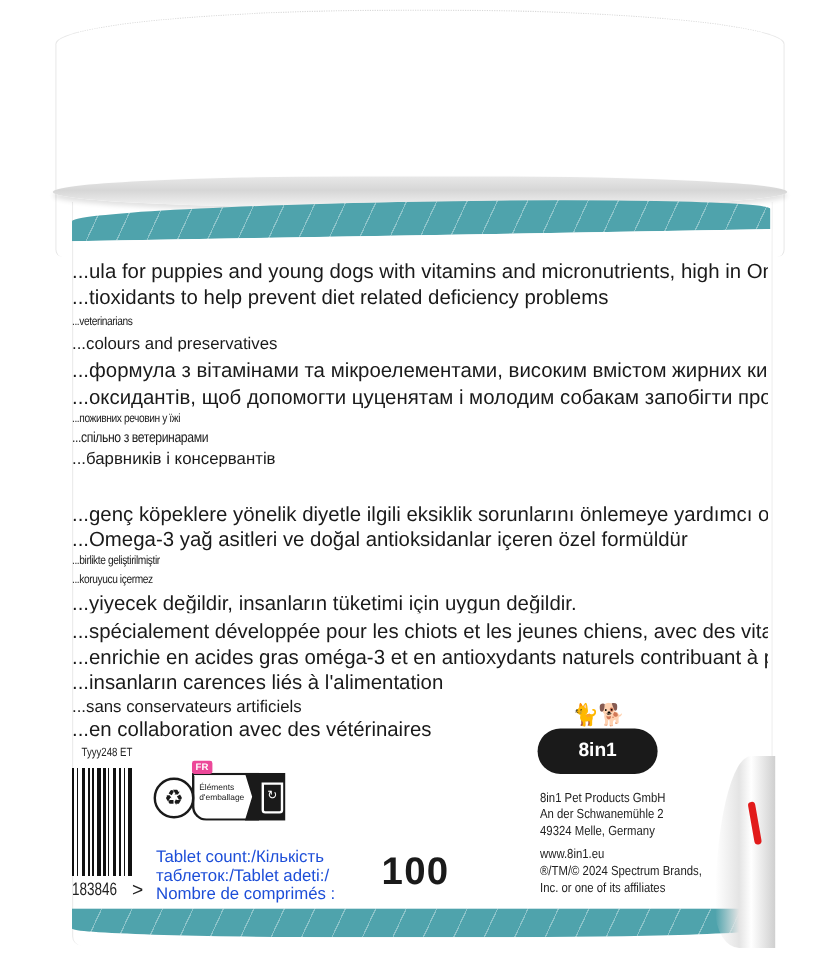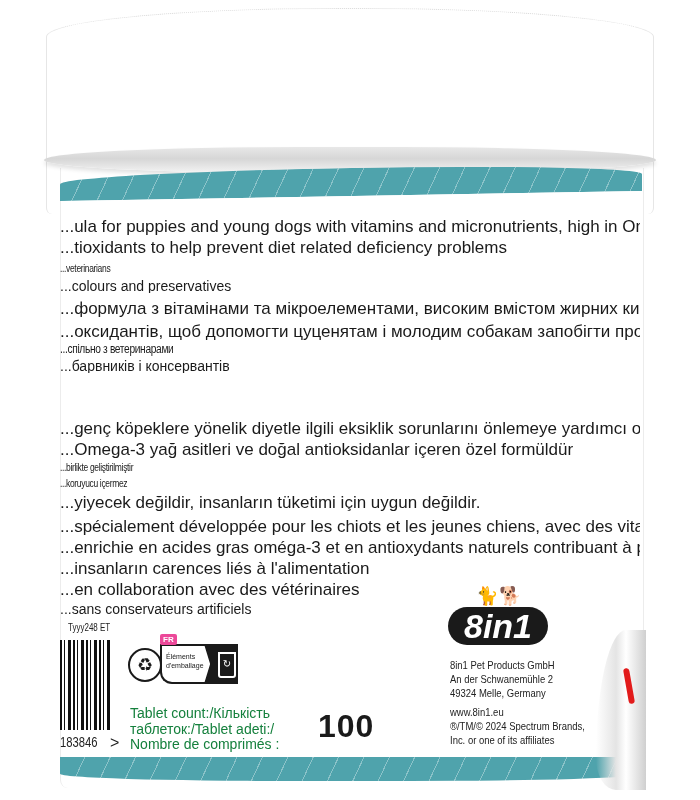--- a/index.html
+++ b/index.html
@@ -27,26 +27,26 @@
   .barcode { position:absolute; left:60px; top:640px; width:50px; height:90px;
              background:repeating-linear-gradient(90deg,#111 0 2px,#fff 2px 4px,#111 4px 5px,#fff 5px 8px,#111 8px 11px,#fff 11px 13px); }
   .barcode-num { position:absolute; left:60px; top:733px; font-size:15px; color:#222; transform:scaleX(0.75); transform-origin:left; }
   .chev { position:absolute; left:110px; top:734px; font-size:16px; color:#222; }
   .triman { position:absolute; left:128px; top:648px; width:30px; height:30px; border:2px solid #1a1a1a; border-radius:50%; font-size:18px; text-align:center; line-height:30px; }
   .info-tri { position:absolute; left:160px; top:634px; width:74px; height:54px; }
   .fr-tag { position:absolute; left:0; top:0; background:#ec4899; color:#fff; font-size:8px; font-weight:bold; padding:1px 3px; border-radius:2px; }
   .pkg-box { position:absolute; left:0; top:10px; width:56px; height:40px; border:2px solid #1a1a1a; border-right:none; border-radius:0 0 0 12px; font-size:7px; padding:6px 0 0 4px; box-sizing:border-box; line-height:1.3; }
   .bin-box { position:absolute; left:44px; top:10px; width:34px; height:40px; background:#1a1a1a; clip-path:polygon(0 0,100% 0,100% 100%,0 100%,18% 50%); }
   .bin { position:absolute; left:58px; top:18px; width:14px; height:22px; border:2px solid #fff; border-radius:0 0 3px 3px; color:#fff; font-size:10px; text-align:center; line-height:20px; }
-  .count-label { position:absolute; left:130px; top:706px; font-size:14px; line-height:1.12; color:#15803d; }
+  .count-label { position:absolute; left:130px; top:706px; font-size:14px; line-height:1.12; color:#1d4ed8; }
   .count-value { position:absolute; left:318px; top:708px; font-size:32px; font-weight:bold; letter-spacing:1px; color:#1a1a1a; }
   .logo { position:absolute; left:448px; top:585px; width:100px; height:62px; }
   .logo-animals { position:absolute; left:28px; top:0; width:46px; height:22px; font-size:18px; line-height:22px; text-align:center; }
   .logo-oval { position:absolute; left:0; top:22px; width:100px; height:38px; background:#1a1a1a; border-radius:20px; color:#fff; font-weight:bold; text-align:center; }
-  .logo-text { font-size:34px; line-height:38px;font-style:italic; }
+  .logo-text { font-size:16px; line-height:38px; }
   .company { position:absolute; left:450px; top:658px; font-size:11px; line-height:1.28; color:#222; transform:scaleX(0.86); transform-origin:left; }
   .company .gap { height:5px; }
   .curl { position:absolute; left:596px; top:630px; width:50px; height:160px;
           background:linear-gradient(90deg,rgba(255,255,255,0),#e4e4e4 40%,#ffffff 60%,#cfcfcf);
           border-radius:60% 0 0 40% / 80% 0 0 20%; }
   .red-mark { position:absolute; left:626px; top:668px; width:6px; height:36px; background:#e21b1b; border-radius:3px; transform:rotate(-10deg); }
 </style>
 </head>
 <body>
 
@@ -58,38 +58,39 @@
 <div class="textblock en">
   <span class="line big">...ula for puppies and young dogs with vitamins and micronutrients, high in Omega-3 fatty</span>
   <span class="line big" style="margin-top:4px">...tioxidants to help prevent diet related deficiency problems</span>
   <span class="line"><span class="sm" style="margin-top:8px">...veterinarians</span></span>
   <span class="line med" style="margin-top:4px">...colours and preservatives</span>
 </div>
 
 <div class="textblock ua">
   <span class="line big">...формула з вітамінами та мікроелементами, високим вмістом жирних кислот омега-3</span>
   <span class="line big" style="margin-top:6px">...оксидантів, щоб допомогти цуценятам і молодим собакам запобігти проблемам, пов'язаним</span>
+  <span class="line"><span class="sm">...поживних речовин у їжі</span></span>
   <span class="line"><span class="sm" style="font-size:12px">...спільно з ветеринарами</span></span>
   <span class="line med" style="margin-top:3px">...барвників і консервантів</span>
 </div>
 
 <div class="textblock tr">
   <span class="line big">...genç köpeklere yönelik diyetle ilgili eksiklik sorunlarını önlemeye yardımcı olmak üzere, vitamin</span>
   <span class="line big" style="margin-top:4px">...Omega-3 yağ asitleri ve doğal antioksidanlar içeren özel formüldür</span>
   <span class="line"><span class="sm" style="margin-top:4px">...birlikte geliştirilmiştir</span></span>
   <span class="line"><span class="sm" style="margin-top:4px">...koruyucu içermez</span></span>
   <span class="line big" style="margin-top:4px">...yiyecek değildir, insanların tüketimi için uygun değildir.</span>
 </div>
 
 <div class="textblock fr">
   <span class="line big">...spécialement développée pour les chiots et les jeunes chiens, avec des vitamines et des micronutriments</span>
   <span class="line big" style="margin-top:4px">...enrichie en acides gras oméga-3 et en antioxydants naturels contribuant à prévenir les</span>
   <span class="line big" style="margin-top:4px">...insanların carences liés à l'alimentation</span>
+  <span class="line med" style="margin-top:4px">...sans conservateurs artificiels</span>
   <span class="line big" style="margin-top:4px">...en collaboration avec des vétérinaires</span>
-  <span class="line med" style="margin-top:4px">...sans conservateurs artificiels</span>
 </div>
 
 <div class="ref">Tyyy248 ET</div>
 <div class="barcode"></div>
 <div class="barcode-num">183846</div>
 <div class="chev">&gt;</div>
 
 <div class="triman">♻</div>
 <div class="info-tri">
   <div class="pkg-box">

